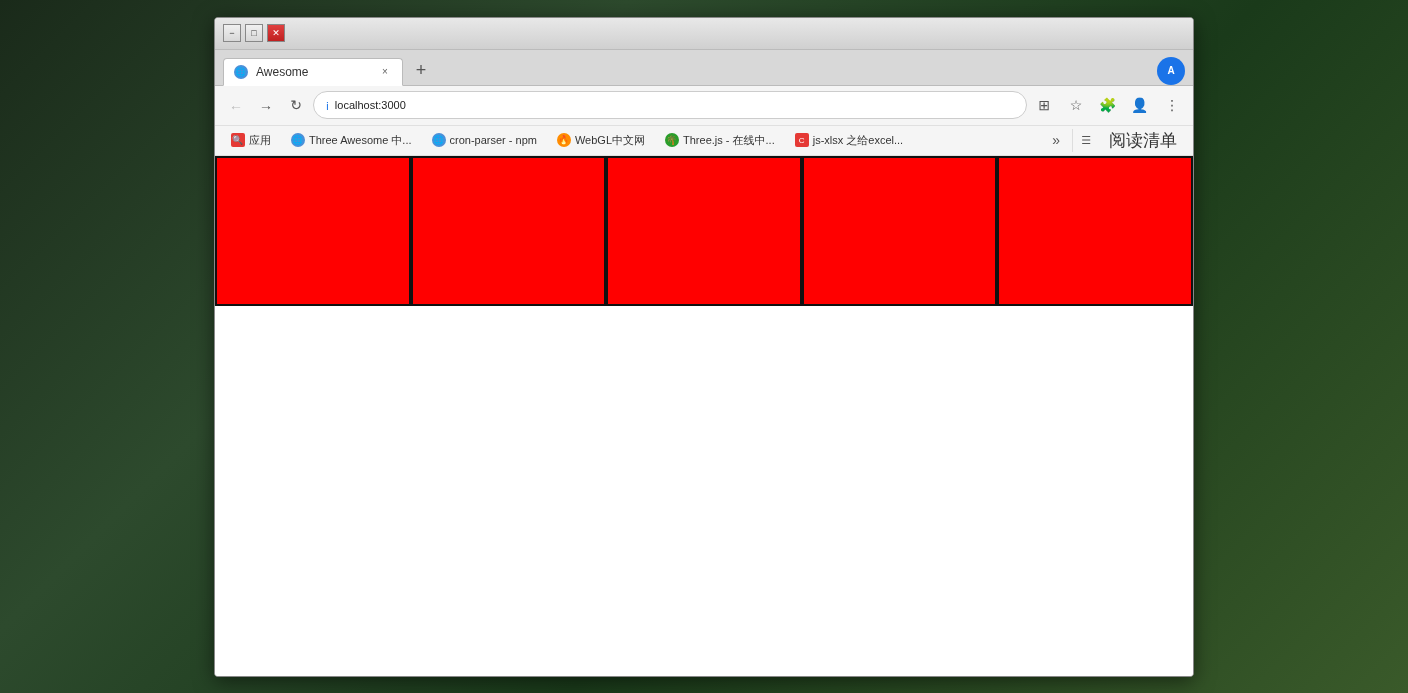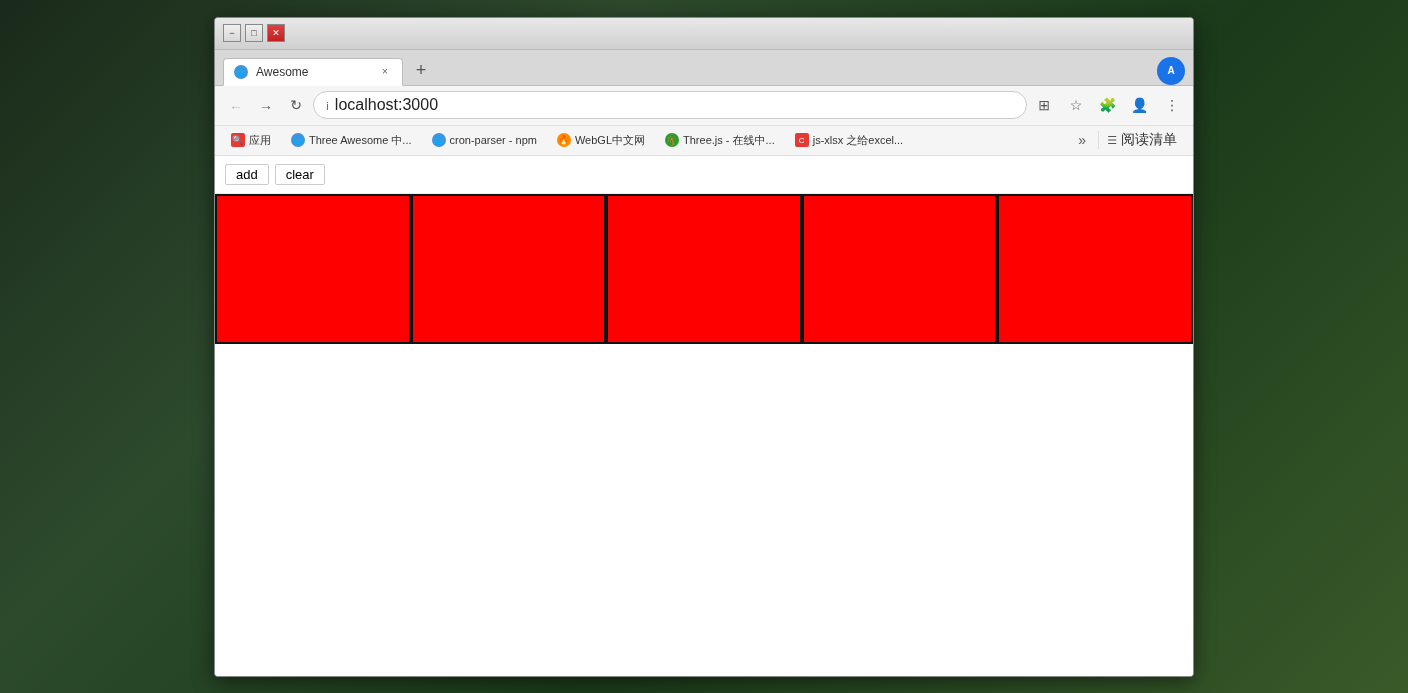--- a/index.html
+++ b/index.html
@@ -190,21 +190,21 @@
       align-items: center;
       gap: 6px;
     }
 
     .url-bar-lock {
       color: #1a73e8;
       font-size: 11px;
     }
 
     .url-text {
-      font-size: 16px;
+      font-size: 11px;
       color: #222;
       text-align: center;
     }
 
     .address-right {
       display: flex;
       align-items: center;
       gap: 6px;
     }
 
@@ -364,29 +364,25 @@
       <div class="bookmark-favicon" style="background:#2a9d2a; border-radius:50%;">🌴</div>
       <span>Three.js - 在线中...</span>
     </div>
     <div class="bookmark-item">
       <div class="bookmark-favicon" style="background:#e53935; color:white; font-size:8px;">C</div>
       <span>js-xlsx 之给excel...</span>
     </div>
     <div class="bookmarks-overflow">»</div>
     <div style="display:flex; align-items:center; margin-left:4px; padding: 0 8px; border-left:1px solid #ddd;">
       <span style="font-size:11px; color:#555;">☰</span>
-      <span style="font-size:14px; color:#333; margin-left:4px;text-align:right;">阅读清单</span>
+      <span style="font-size:17px; color:#333; margin-left:18px;text-align:right;">阅读清单</span>
     </div>
   </div>
 
   <div class="page-content">
-    <div class="page-toolbar">
-      <button class="page-btn">add</button>
-      <button class="page-btn">clear</button>
-    </div>
     <div class="red-grid">
       <div class="red-cell"></div>
       <div class="red-cell"></div>
       <div class="red-cell"></div>
       <div class="red-cell"></div>
       <div class="red-cell"></div>
     </div>
   </div>
 
 </div>

